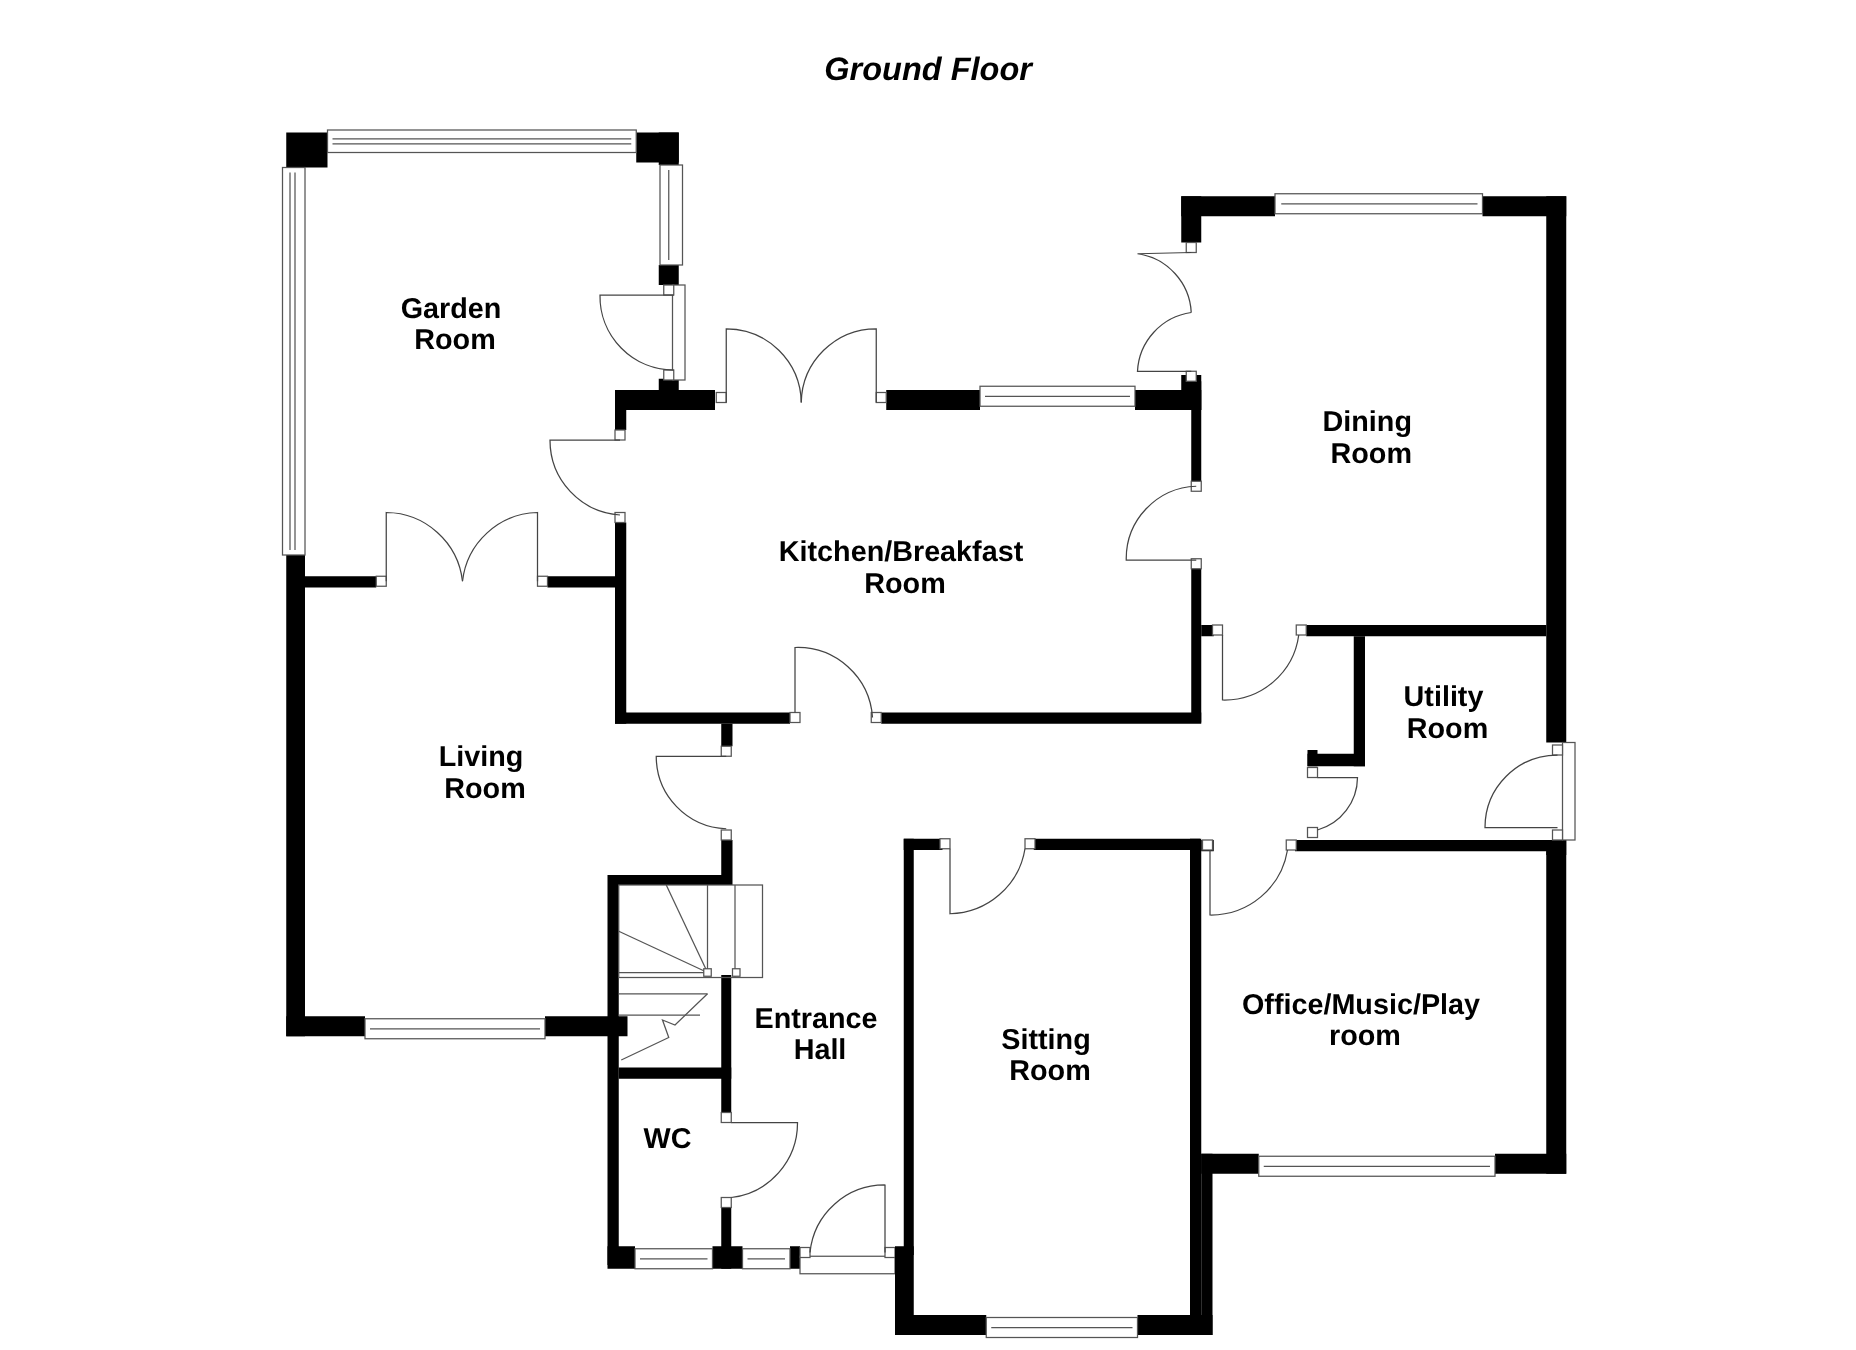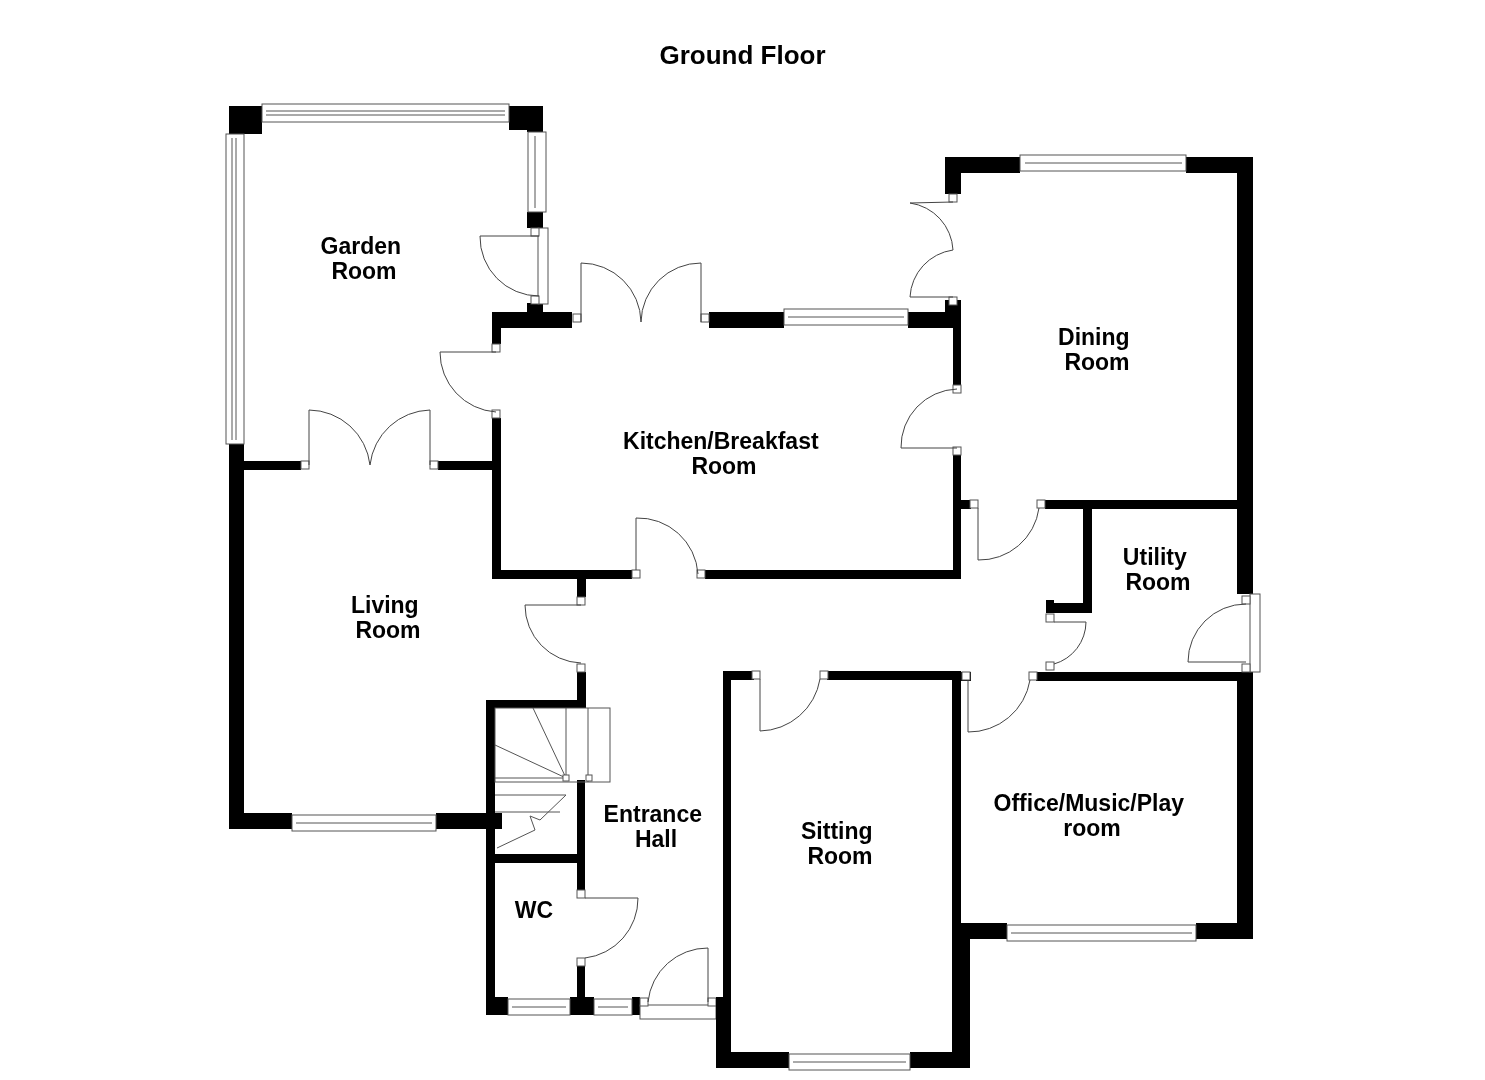--- a/index.html
+++ b/index.html
@@ -1,20 +1,20 @@
 <!DOCTYPE html>
 <html><head>
 <meta charset="utf-8">
 <style>
   html, body { margin: 0; padding: 0; background: #ffffff; }
   body { width: 1485px; height: 1080px; position: relative; overflow: hidden; }
   .title {
     position: absolute; left: 0; width: 1485px; top: 40px;
     text-align: center; font-family: "Liberation Sans", sans-serif;
-    font-weight: bold; font-size: 26px; color: #000;
+    font-weight: bold; font-size: 26px; color: #000; font-style: italic;
   }
   svg { position: absolute; left: 0; top: 0; }
   .wall { fill: #000; }
   .win { fill: #fff; stroke: #555; stroke-width: 1; }
   .winl { stroke: #555; stroke-width: 1; fill: none; }
   .jamb { fill: #fff; stroke: #555; stroke-width: 1; }
   .door { fill: none; stroke: #444; stroke-width: 1; }
   .stair { fill: none; stroke: #555; stroke-width: 1; }
   .label {
     font-family: "Liberation Sans", sans-serif; font-weight: bold;

